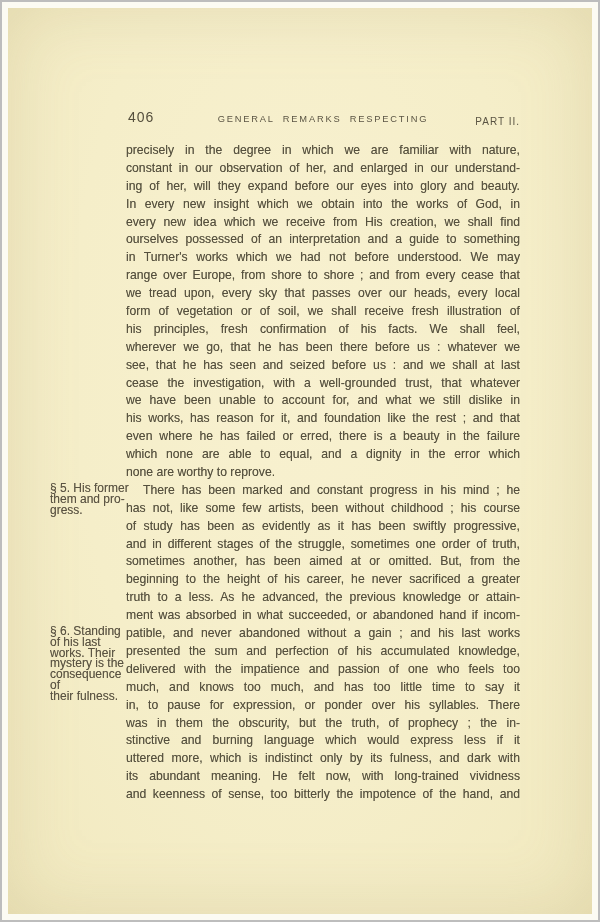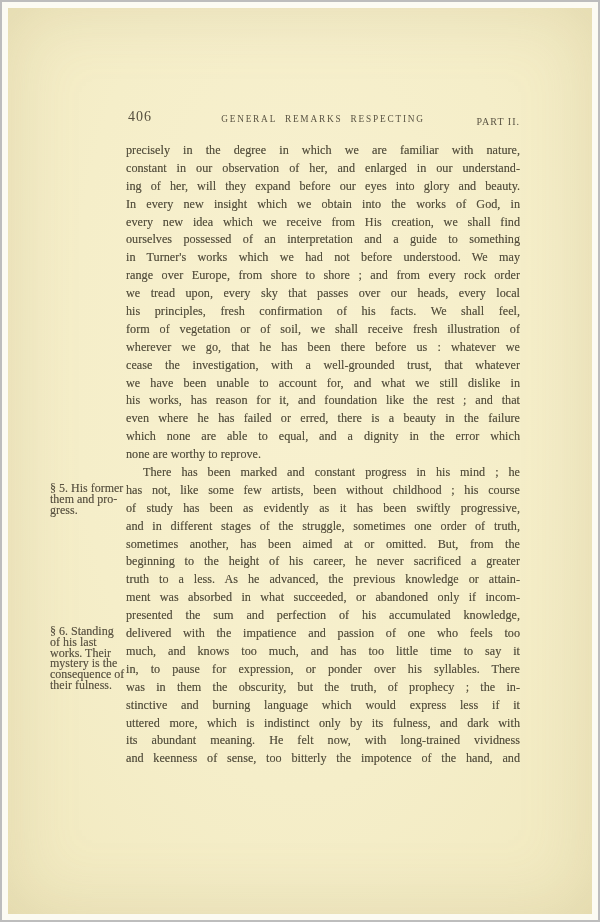--- a/index.html
+++ b/index.html
@@ -1,19 +1,19 @@
 <!DOCTYPE html>
 <html><head>
 <meta charset="utf-8">
 <style>
   html, body { margin:0; padding:0; background:#e9e9e9; }
   .screenshot {
     position:relative; width:600px; height:922px; box-sizing:border-box;
     border:2px solid #bdbdbd; background:#fcfbf3;
-    font-family:Liberation Serif, serif; overflow:hidden;
+    font-family:Liberation Sans, sans-serif; overflow:hidden;
   }
   .paper {
     position:absolute; left:6px; top:6px; right:6px; bottom:6px;
     background:radial-gradient(ellipse at 50% 38%, #f8f1d0 0%, #f5eec9 55%, #f1e9bf 100%);
     box-shadow:inset 0 0 70px rgba(170,150,100,0.22);
   }
   .header { position:absolute; top:101px; left:118px; width:394px; height:22px; }
   .pagenum {
     position:absolute; left:2px; top:0; font-size:14px; letter-spacing:1px; color:#554f3d;
   }
@@ -55,39 +55,41 @@
     </div>
 
     <div class="body-col" id="body-lines">
         <div class="line">precisely in the degree in which we are familiar with nature,</div>
         <div class="line">constant in our observation of her, and enlarged in our understand-</div>
         <div class="line">ing of her, will they expand before our eyes into glory and beauty.</div>
         <div class="line">In every new insight which we obtain into the works of God, in</div>
         <div class="line">every new idea which we receive from His creation, we shall find</div>
         <div class="line">ourselves possessed of an interpretation and a guide to something</div>
         <div class="line">in Turner's works which we had not before understood. We may</div>
-        <div class="line">range over Europe, from shore to shore ; and from every rock order</div>
+        <div class="line">range over Europe, from shore to shore ; and from every cease that</div>
         <div class="line">we tread upon, every sky that passes over our heads, every local</div>
+        <div class="line">form of vegetation or of soil, we shall receive fresh illustration of</div>
         <div class="line">his principles, fresh confirmation of his facts. We shall feel,</div>
-        <div class="line">form of vegetation or of soil, we shall receive fresh illustration of</div>
         <div class="line">wherever we go, that he has been there before us : whatever we</div>
+        <div class="line">see, that he has seen and seized before us : and we shall at last</div>
         <div class="line">cease the investigation, with a well-grounded trust, that whatever</div>
         <div class="line">we have been unable to account for, and what we still dislike in</div>
         <div class="line">his works, has reason for it, and foundation like the rest ; and that</div>
         <div class="line">even where he has failed or erred, there is a beauty in the failure</div>
         <div class="line">which none are able to equal, and a dignity in the error which</div>
         <div class="line para-end">none are worthy to reprove.</div>
         <div class="line indent">There has been marked and constant progress in his mind ; he</div>
         <div class="line">has not, like some few artists, been without childhood ; his course</div>
         <div class="line">of study has been as evidently as it has been swiftly progressive,</div>
         <div class="line">and in different stages of the struggle, sometimes one order of truth,</div>
         <div class="line">sometimes another, has been aimed at or omitted. But, from the</div>
         <div class="line">beginning to the height of his career, he never sacrificed a greater</div>
         <div class="line">truth to a less. As he advanced, the previous knowledge or attain-</div>
-        <div class="line">ment was absorbed in what succeeded, or abandoned only if incom-</div>
+        <div class="line">ment was absorbed in what succeeded, or abandoned hand if incom-</div>
+        <div class="line">patible, and never abandoned without a gain ; and his last works</div>
         <div class="line">presented the sum and perfection of his accumulated knowledge,</div>
         <div class="line">delivered with the impatience and passion of one who feels too</div>
         <div class="line">much, and knows too much, and has too little time to say it</div>
         <div class="line">in, to pause for expression, or ponder over his syllables. There</div>
         <div class="line">was in them the obscurity, but the truth, of prophecy ; the in-</div>
         <div class="line">stinctive and burning language which would express less if it</div>
         <div class="line">uttered more, which is indistinct only by its fulness, and dark with</div>
         <div class="line">its abundant meaning. He felt now, with long-trained vividness</div>
         <div class="line">and keenness of sense, too bitterly the impotence of the hand, and</div>
       </div>

